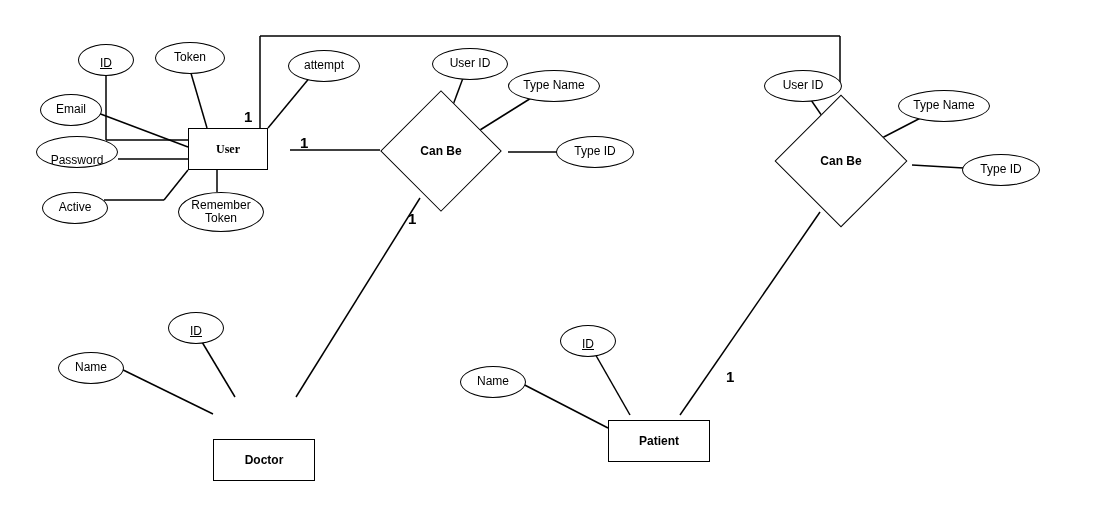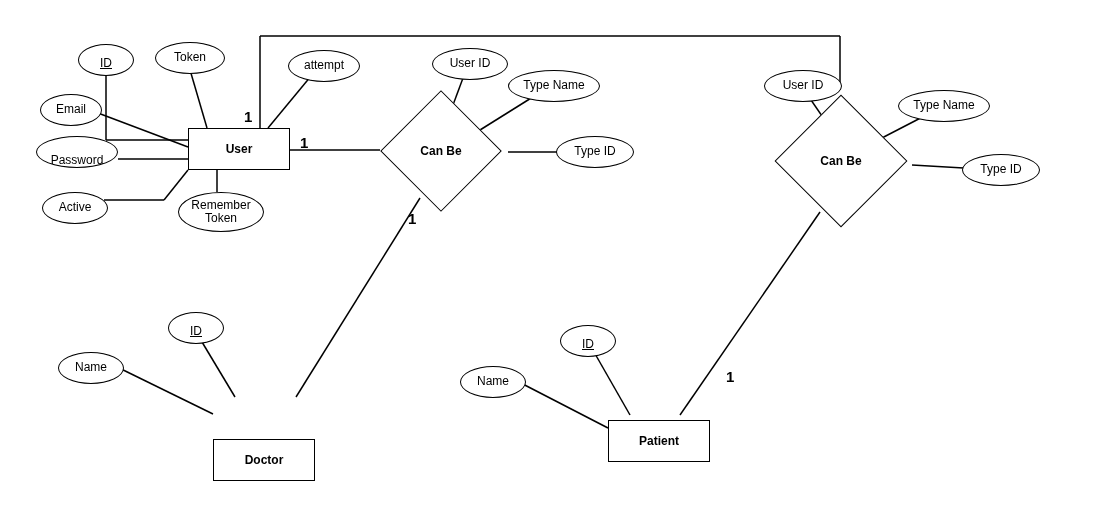--- a/index.html
+++ b/index.html
@@ -116,21 +116,21 @@
       <line x1="936" y1="110" x2="878" y2="140"></line>
       <line x1="998" y1="170" x2="912" y2="165"></line>
 
       <line x1="820" y1="212" x2="680" y2="415"></line>
 
       <line x1="590" y1="345" x2="630" y2="415"></line>
       <line x1="515" y1="380" x2="608" y2="428"></line>
     </g>
   </svg>
 
-  <div class="entity" style="left:188px; top:128px; width:102px; height:42px;">
+  <div class="entity" style="left:188px; top:128px; width:80px; height:42px;font-family:Liberation Serif, serif;">
     <span>User</span>
   </div>
 
   <div class="entity" style="left:213px; top:397px; width:102px; height:42px;margin-top:42px;">
     <span>Doctor</span>
   </div>
 
   <div class="entity" style="left:608px; top:420px; width:102px; height:42px;">
     <span>Patient</span>
   </div>

